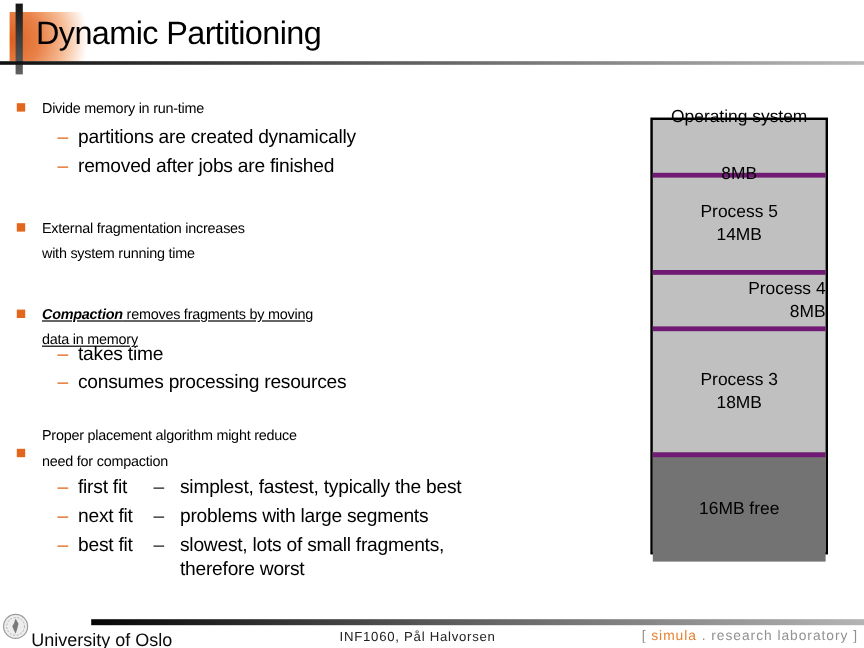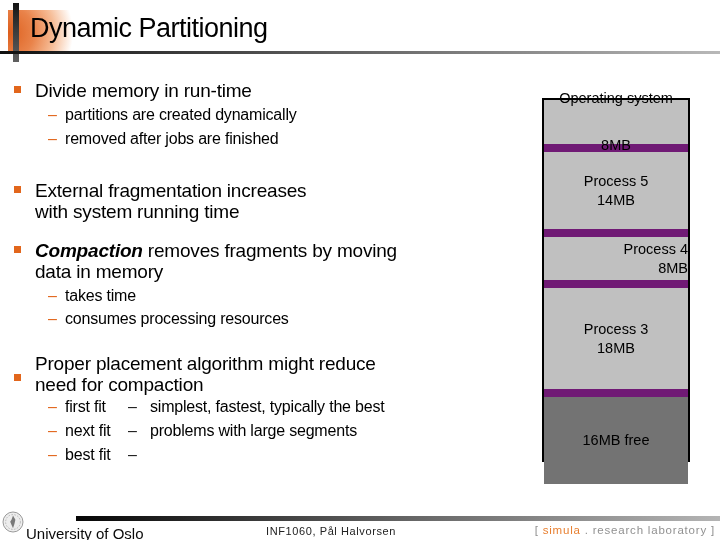--- a/index.html
+++ b/index.html
@@ -20,21 +20,21 @@
     position:absolute;left:0;top:51px;width:720px;height:3px;
     background:linear-gradient(to right,#101010 0%,#6e6e6e 55%,#b8b8b8 100%);
   }
   .page-title{
     position:absolute;left:30px;top:13px;margin:0;
     font-size:27px;font-weight:400;letter-spacing:-0.5px;color:#000;white-space:nowrap;
   }
   
   .main-row{position:absolute;left:14px;display:flex;gap:14px;}
   .sq{width:7px;height:7px;background:#e2661c;margin-top:6px;flex:none;}
-  .main-text{font-size:19px;line-height:21px;letter-spacing:-0.2px;}
+  .main-text{font-size:12px;line-height:21px;letter-spacing:-0.2px;}
   .main-text .ln{display:block;}
   .lead-bi{font-weight:bold;font-style:italic;}
   .sub-row{
     position:absolute;left:48px;display:grid;grid-template-columns:17px auto;
     font-size:16px;line-height:19px;letter-spacing:-0.2px;
   }
   .dash{color:#e2661c;}
   .fit-row{
     position:absolute;left:48px;display:grid;grid-template-columns:17px 63px 22px 300px;
     font-size:16px;line-height:20px;letter-spacing:-0.2px;
@@ -43,38 +43,38 @@
   .desc .ln{display:block;}
   
   .memory-diagram{
     position:absolute;left:542px;top:98px;width:148px;height:364px;
     border:2px solid #000;box-sizing:border-box;background:#c0c0c0;
   }
   .mem-block{
     display:flex;flex-direction:column;align-items:center;justify-content:center;
     font-size:14.5px;line-height:19px;text-align:center;box-sizing:content-box;
   }
-  .mem-block + .mem-block{border-top:8px solid #701a75;}
+  .mem-block + .mem-block{border-top:4px solid #701a75;}
   .blk-os{height:44px;gap:28px;}
   .blk-p5{height:77px;}
   .blk-p4{height:43px;align-items:flex-end;}
   .blk-p3{height:101px;}
   .blk-free{height:87px;background:#737373;}
   
   .footer-rule{
     position:absolute;left:76px;top:516px;width:644px;height:5px;
     background:linear-gradient(to right,#060606 0%,#5a5a5a 45%,#b4b4b4 100%);
   }
   .uni-seal{position:absolute;left:2px;top:511px;width:22px;height:22px;}
   .uni-name{
     position:absolute;left:26px;top:525px;font-size:15px;font-weight:normal;color:#0a0a0a;
     white-space:nowrap;
   }
   .course-info{
-    position:absolute;left:266px;top:525px;font-size:11px;letter-spacing:0.6px;color:#222;
+    position:absolute;left:283px;top:525px;font-size:11px;letter-spacing:0.6px;color:#222;
     white-space:nowrap;
   }
   .lab-credit{
     position:absolute;right:5px;top:524px;font-size:11.5px;letter-spacing:0.8px;color:#919191;
     white-space:nowrap;
   }
   .lab-brand{color:#e87f2f;}
 </style>
 </head>
 <body>
@@ -98,21 +98,21 @@
 </div>
 
 <div class="main-row" style="top:180px;">
   <span class="sq"></span>
   <div class="main-text">
     <span class="ln">External fragmentation increases</span>
     <span class="ln">with system running time</span>
   </div>
 </div>
 
-<div class="main-row" style="top:240px;">
+<div class="main-row" style="top:252px;text-decoration:underline;">
   <span class="sq"></span>
   <div class="main-text">
     <span class="ln"><span class="lead-bi">Compaction</span><span> removes fragments by moving</span></span>
     <span class="ln">data in memory</span>
   </div>
 </div>
 <div class="sub-row" style="top:286px;">
   <span class="dash">–</span>
   <span>takes time</span>
 </div>
@@ -142,20 +142,24 @@
   <span>next fit</span>
   <span class="sep">–</span>
   <span class="desc">
     <span class="ln">problems with large segments</span>
   </span>
 </div>
 <div class="fit-row" style="top:445px;">
   <span class="dash">–</span>
   <span>best fit</span>
   <span class="sep">–</span>
+  <span class="desc">
+    <span class="ln">slowest, lots of small fragments,</span>
+    <span class="ln">therefore worst</span>
+  </span>
 </div>
 
 <div class="memory-diagram">
   <div class="mem-block blk-os">
     <span>Operating system</span>
     <span>8MB</span>
   </div>
   <div class="mem-block blk-p5">
     <span>Process 5</span>
     <span>14MB</span>

